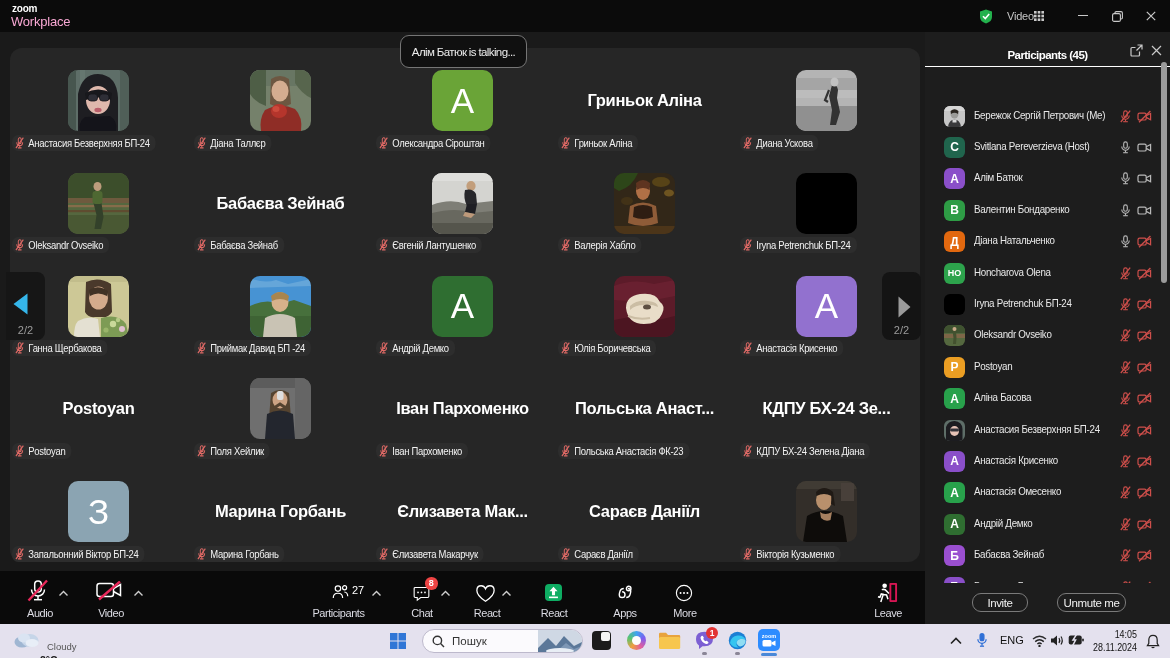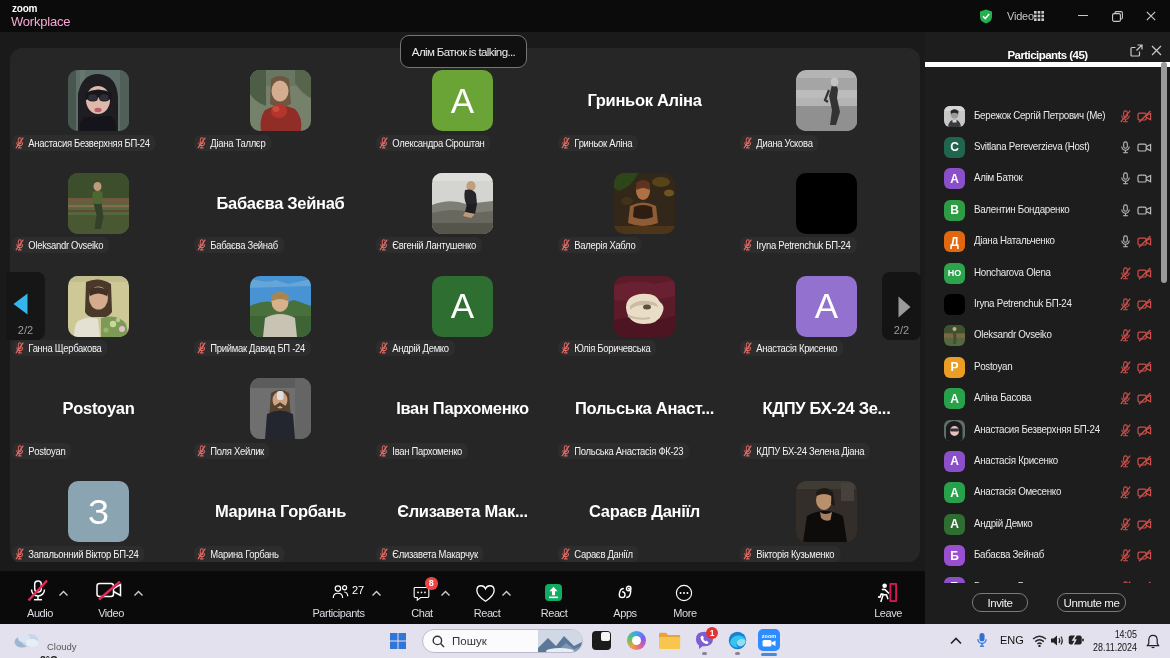--- a/index.html
+++ b/index.html
@@ -32,21 +32,21 @@
 .navnum { position:absolute; width:100%; text-align:center; top:52px; color:#9b9b9b; font-size:11px; }
 
 
 #toolbar { position:absolute; left:0; top:571px; width:925px; height:53px; background:#0a0a0a; }
 .tbtn { position:absolute; top:0; height:53px; color:#dededd; text-align:center; }
 .tbtn .lbl { position:absolute; bottom:5px; width:100%; text-align:center; font-size:11px; letter-spacing:-0.45px; color:#dcdce4;}
 .caret { position:absolute; color:#cfcfcf; font-size:9px; }
 
 
 #sidebar { position:absolute; left:925px; top:32px; width:245px; height:592px; background:#1d1d1d; }
-#sb-head { position:absolute; left:0; top:8px; width:245px; height:27px; border-bottom:5px solid #ffffff; }
+#sb-head { position:absolute; left:0; top:8px; width:245px; height:27px; border-bottom:1px solid #ffffff; }
 #sb-title { position:absolute; width:100%; text-align:center; top:9px; color:#fff; font-weight:bold; font-size:11.5px; letter-spacing:-0.55px;}
 #sb-search { position:absolute; left:16px; top:44px; width:215px; height:23px; border:1px solid #6f6f6f; border-radius:8px; display:flex; align-items:center; padding:0 8px; color:#a9a9a9; font-size:11px; letter-spacing:-0.65px;}
 #sb-list { position:absolute; left:0; top:68px; width:245px; height:483px; overflow:hidden; }
 .prow { position:absolute; left:0; width:245px; height:31px; }
 .prow .pav { position:absolute; left:19px; top:5px; width:21px; height:21px; border-radius:6px; overflow:hidden; color:#fff; font-size:12px; font-weight:bold; display:flex; align-items:center; justify-content:center;}
 .prow .pname { position:absolute; left:49px; top:8px; font-size:11.5px; letter-spacing:-0.35px; color:#e9e9e9; white-space:nowrap; transform:scaleX(0.85); transform-origin:left center;}
 .prow .pic1 { position:absolute; left:194px; top:8px; }
 .prow .pic2 { position:absolute; left:212px; top:8px; }
 #sb-foot { position:absolute; left:0; top:551px; width:245px; height:41px; background:#1d1d1d; }
 .sbtn { position:absolute; top:10px; height:19px; border:1px solid #7a7a7a; border-radius:9px; color:#f0f0f0; font-size:11.5px; letter-spacing:-0.4px; display:flex; align-items:center; justify-content:center; background:#1d1d1d;}

